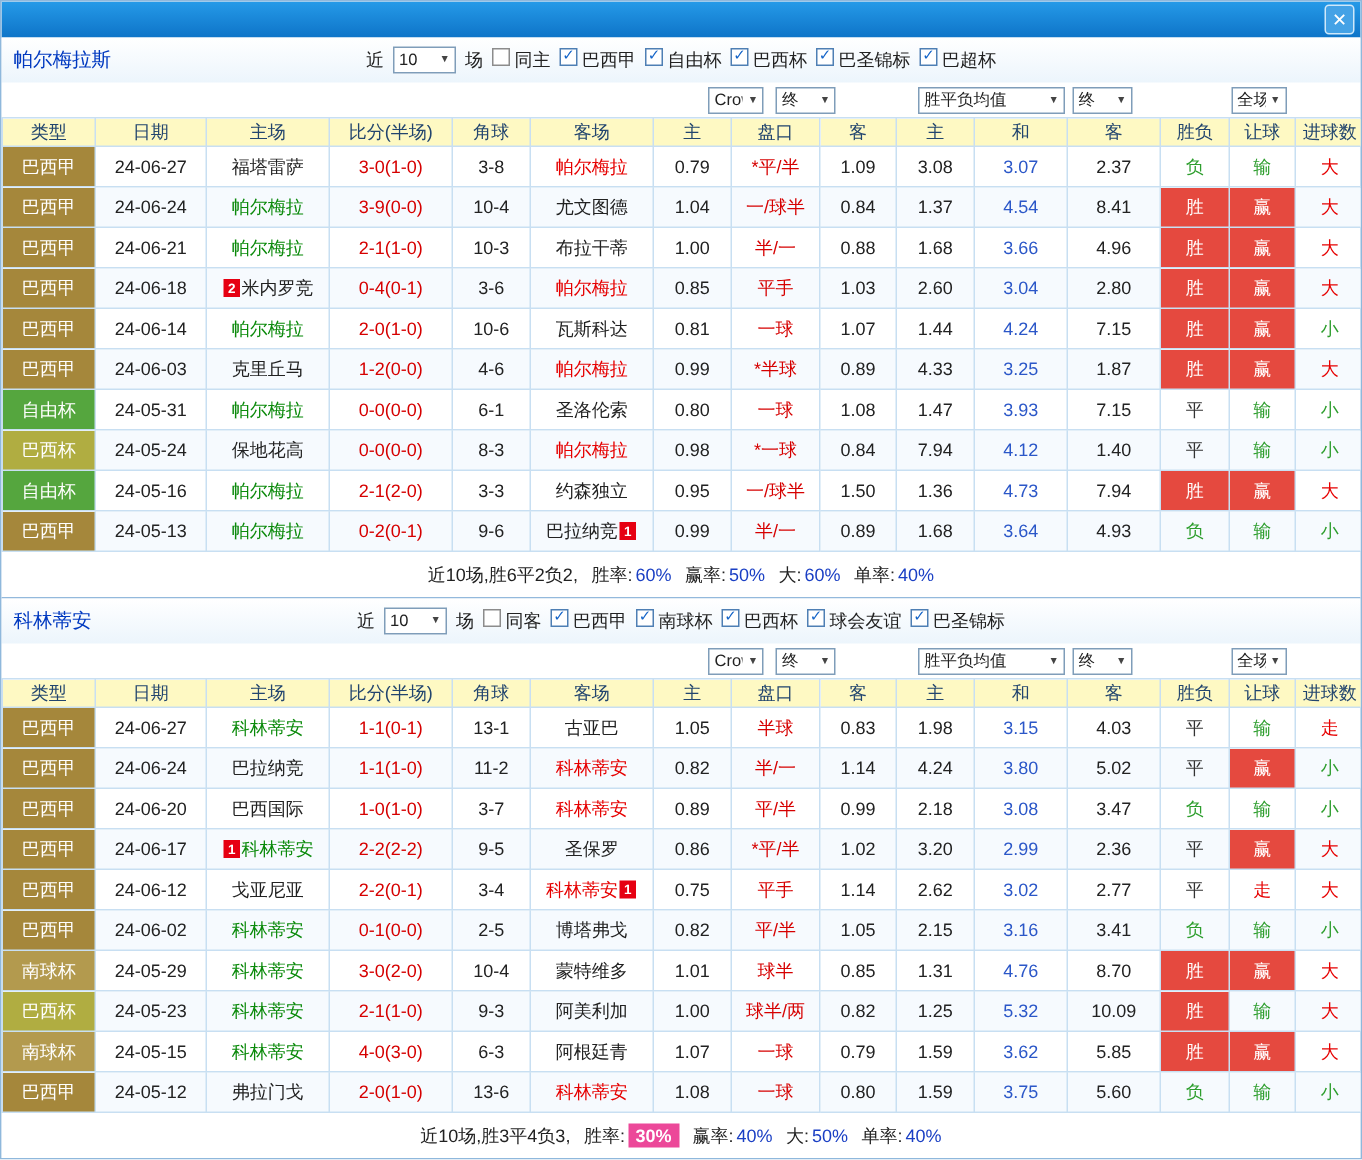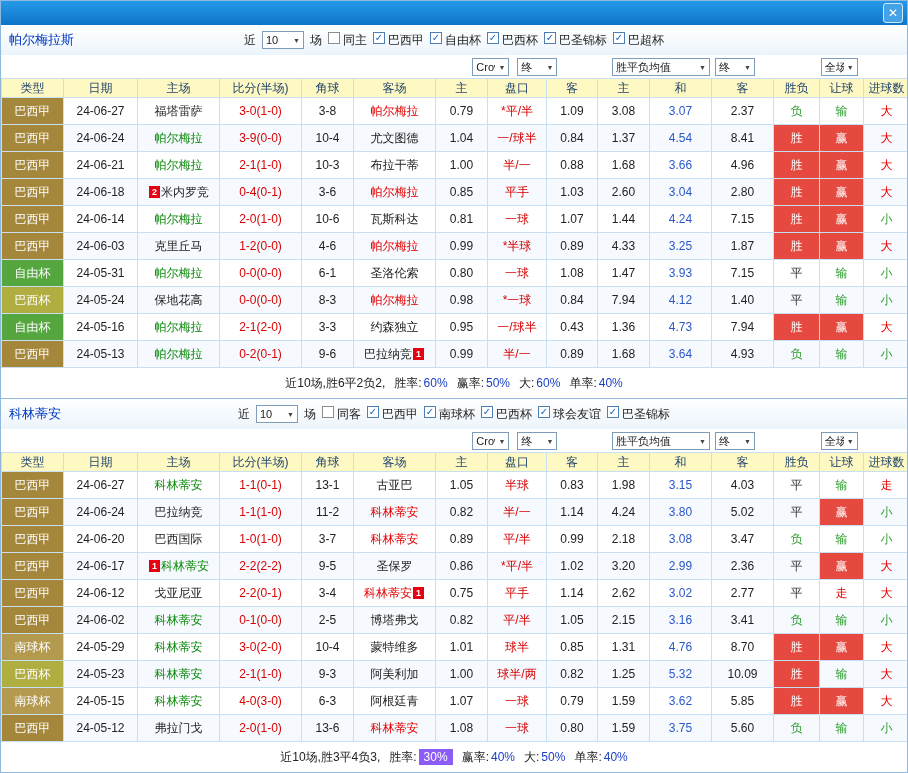--- a/index.html
+++ b/index.html
@@ -56,21 +56,21 @@
   td.r-loss,td.h-lose,td.g-small{color:#2E9E2E}
   td.r-draw{color:#333}
   td.h-walk,td.g-big,td.g-walk{color:#E60000}
   .badge{display:inline-block;background:#E60012;color:#fff;font-size:9px;font-weight:bold;width:11px;height:12px;line-height:12px;margin:0 1px;vertical-align:1px}
 
   
   .summary{flex:1 0 22px;display:flex;align-items:center;justify-content:center;background:#fff;gap:2px}
   .sum-lead{color:#222}
   .stat-label{color:#222;margin-left:7px}
   .stat-value{color:#1A3FC4}
-  .stat-value.hl{background:#8b5cf6;color:#fff;padding:1px 5px;font-weight:normal}
+  .stat-value.hl{background:#ec4899;color:#fff;padding:1px 5px;font-weight:bold}
 </style>
 </head>
 <body>
 
 <div class="window">
 
   <div class="titlebar">
     <div class="close-btn">✕</div>
   </div>
 
@@ -311,21 +311,21 @@
           </tr>
           <tr>
             <td class="type" style="background: rgb(85, 166, 62);">自由杯</td>
             <td class="date">24-05-16</td>
             <td class="team focus-home"><span class="tname">帕尔梅拉</span></td>
             <td class="score">2-1(2-0)</td>
             <td class="corners">3-3</td>
             <td class="team plain"><span class="tname">约森独立</span></td>
             <td class="odds">0.95</td>
             <td class="hc">一/球半</td>
-            <td class="odds">0.43</td>
+            <td class="odds">1.50</td>
             <td class="odds">1.36</td>
             <td class="odds draw-odds">4.73</td>
             <td class="odds">7.94</td>
             <td class="r-win">胜</td>
             <td class="h-win">赢</td>
             <td class="g-big">大</td>
           </tr>
           <tr>
             <td class="type" style="background: rgb(165, 135, 59);">巴西甲</td>
             <td class="date">24-05-13</td>

